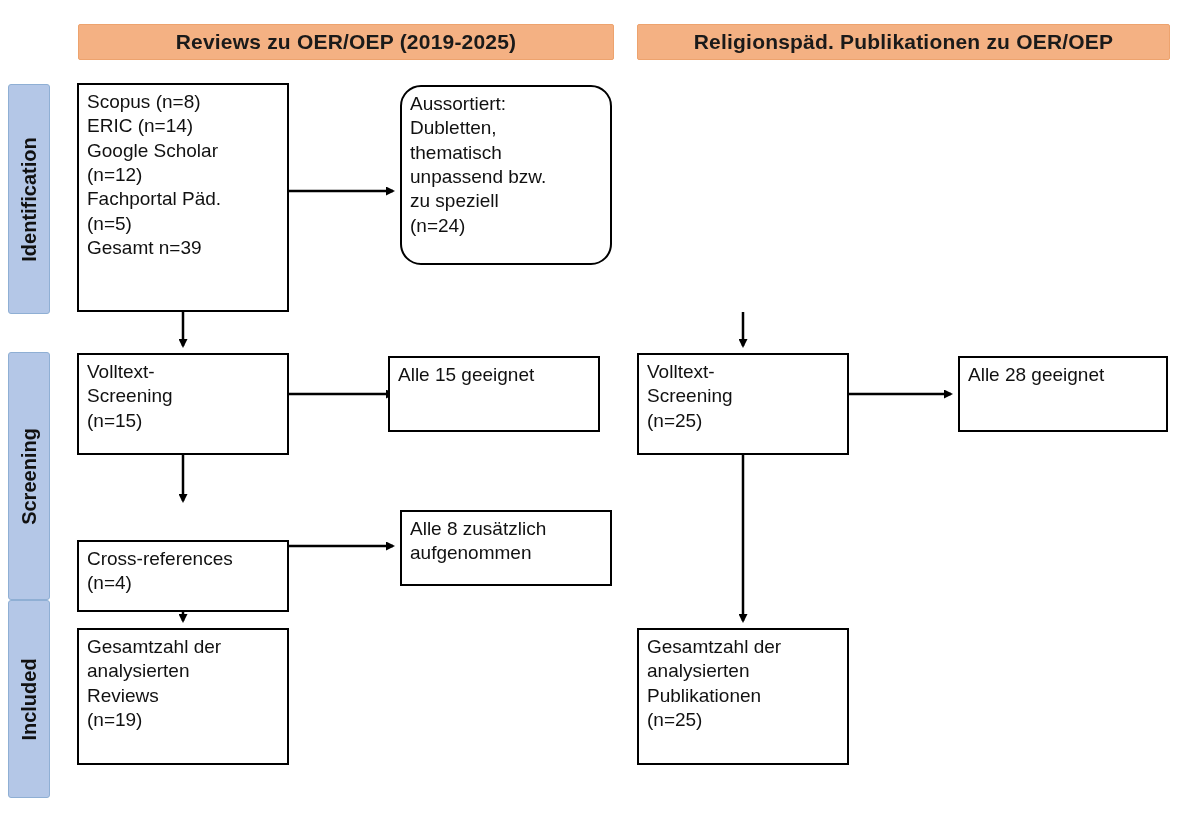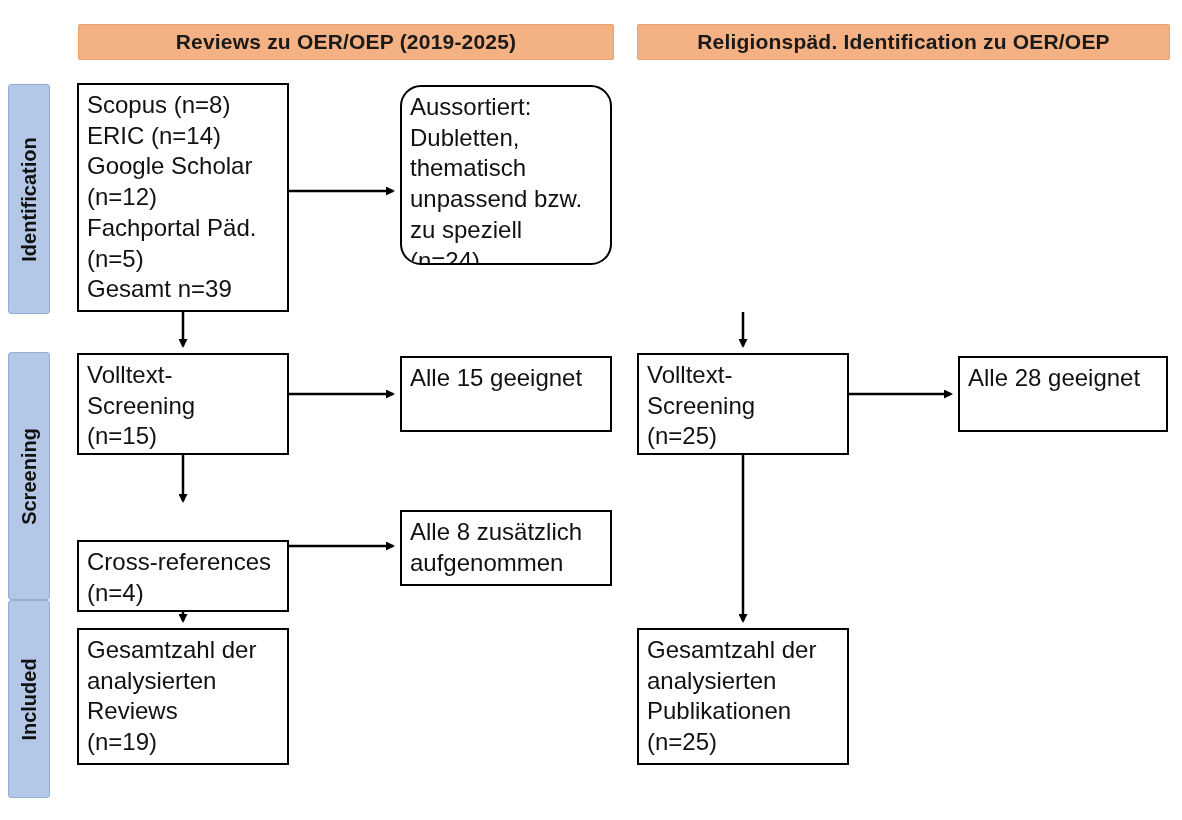--- a/index.html
+++ b/index.html
@@ -59,31 +59,31 @@
     font-size: 20px;
     font-weight: 700;
     color: #111111;
   }
 
   .box {
     position: absolute;
     background: #ffffff;
     border: 2px solid #000000;
     padding: 5px 8px;
-    font-size: 24px;
+    font-size: 19px;
     line-height: 1.28;
     color: #111111;
     white-space: pre-line;
     box-sizing: border-box;
     overflow: hidden;
   }
   .box-l-sources   { left: 77px;  top: 83px;  width: 212px; height: 229px; }
   .box-l-excluded  { left: 400px; top: 85px;  width: 212px; height: 180px; border-radius: 21px; }
   .box-l-fulltext  { left: 77px;  top: 353px; width: 212px; height: 102px; }
-  .box-l-eligible  { left: 400px; top: 356px; width: 212px; height: 76px; }
+  .box-l-eligible  { left: 388px; top: 356px; width: 212px; height: 76px; }
   .box-l-crossrefs { left: 77px;  top: 508px; width: 212px; height: 72px; margin-top: 32px; }
   .box-l-added     { left: 400px; top: 510px; width: 212px; height: 76px; }
   .box-l-total     { left: 77px;  top: 628px; width: 212px; height: 137px; }
 
   .box-r-sources   { left: 637px; top: 83px;  width: 531px; height: 229px; }
   .box-r-fulltext  { left: 637px; top: 353px; width: 212px; height: 102px; }
   .box-r-eligible  { left: 958px; top: 356px; width: 210px; height: 76px; }
   .box-r-total     { left: 637px; top: 628px; width: 212px; height: 137px; }
 </style>
 </head>
@@ -102,21 +102,21 @@
     <line x1="289" y1="394" x2="393" y2="394" stroke="#000" stroke-width="2.5" marker-end="url(#ah)"></line>
     <line x1="183" y1="455" x2="183" y2="501" stroke="#000" stroke-width="2.5" marker-end="url(#ah)"></line>
     <line x1="289" y1="546" x2="393" y2="546" stroke="#000" stroke-width="2.5" marker-end="url(#ah)"></line>
     <line x1="183" y1="580" x2="183" y2="621" stroke="#000" stroke-width="2.5" marker-end="url(#ah)"></line>
     <line x1="743" y1="312" x2="743" y2="346" stroke="#000" stroke-width="2.5" marker-end="url(#ah)"></line>
     <line x1="849" y1="394" x2="951" y2="394" stroke="#000" stroke-width="2.5" marker-end="url(#ah)"></line>
     <line x1="743" y1="455" x2="743" y2="621" stroke="#000" stroke-width="2.5" marker-end="url(#ah)"></line>
   </svg>
 
   <div class="col-header hdr-left">Reviews zu OER/OEP (2019-2025)</div>
-  <div class="col-header hdr-right">Religionspäd. Identification zu OER/OEP</div>
+  <div class="col-header hdr-right">Religionspäd. Publikationen zu OER/OEP</div>
 
   <div class="stage stage-identification">
     <span class="stage-text">Identification</span>
   </div>
   <div class="stage stage-screening">
     <span class="stage-text">Screening</span>
   </div>
   <div class="stage stage-included">
     <span class="stage-text">Included</span>
   </div>

